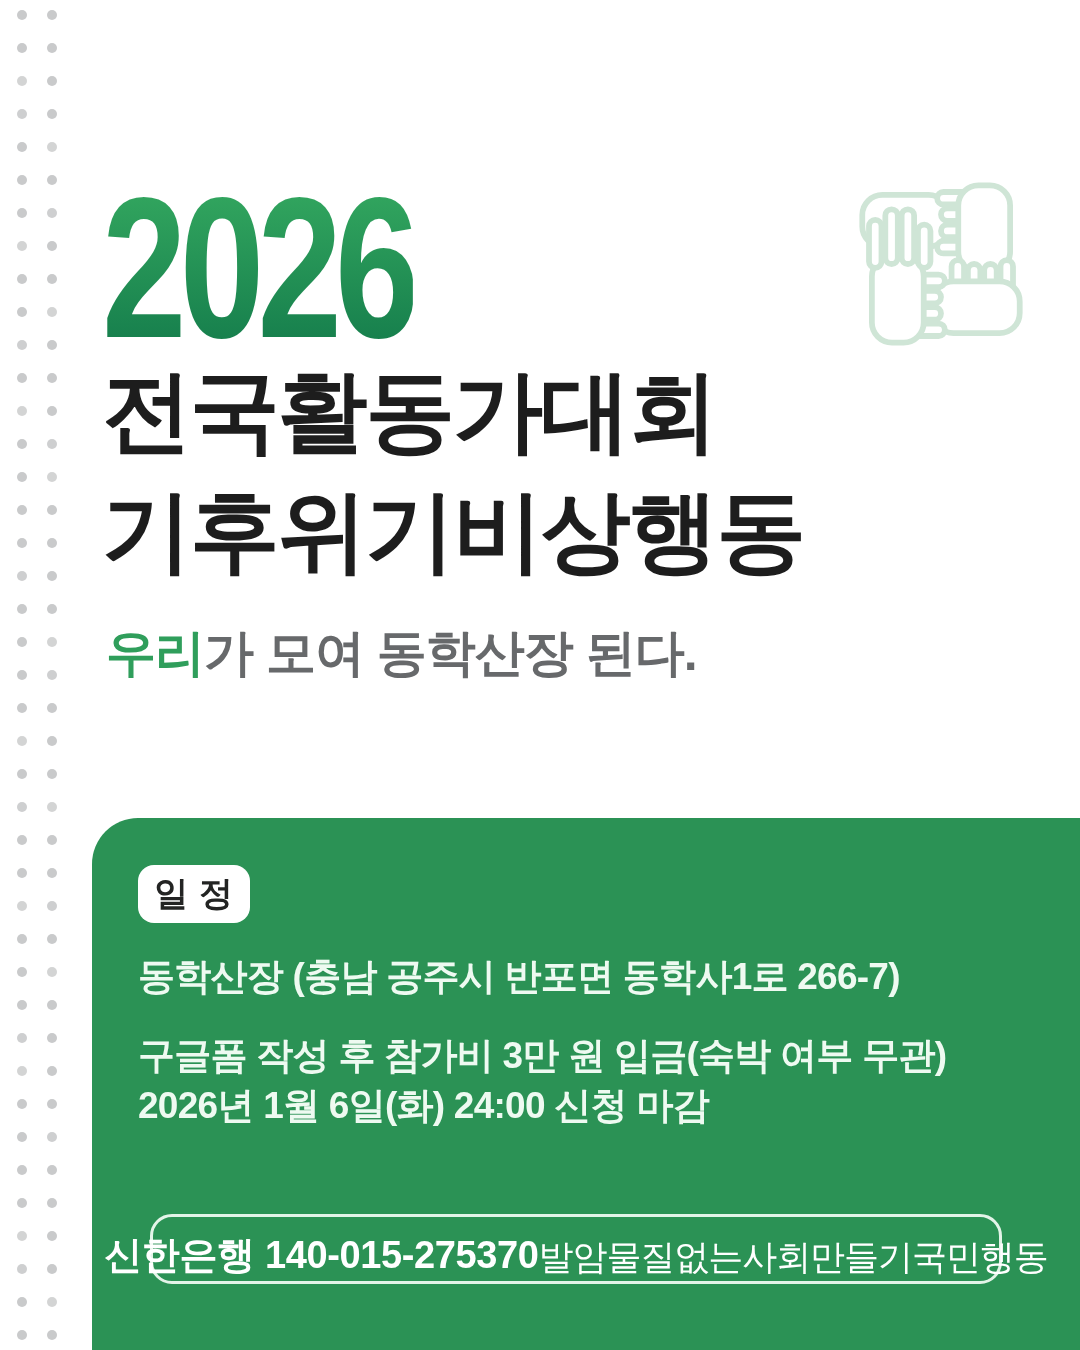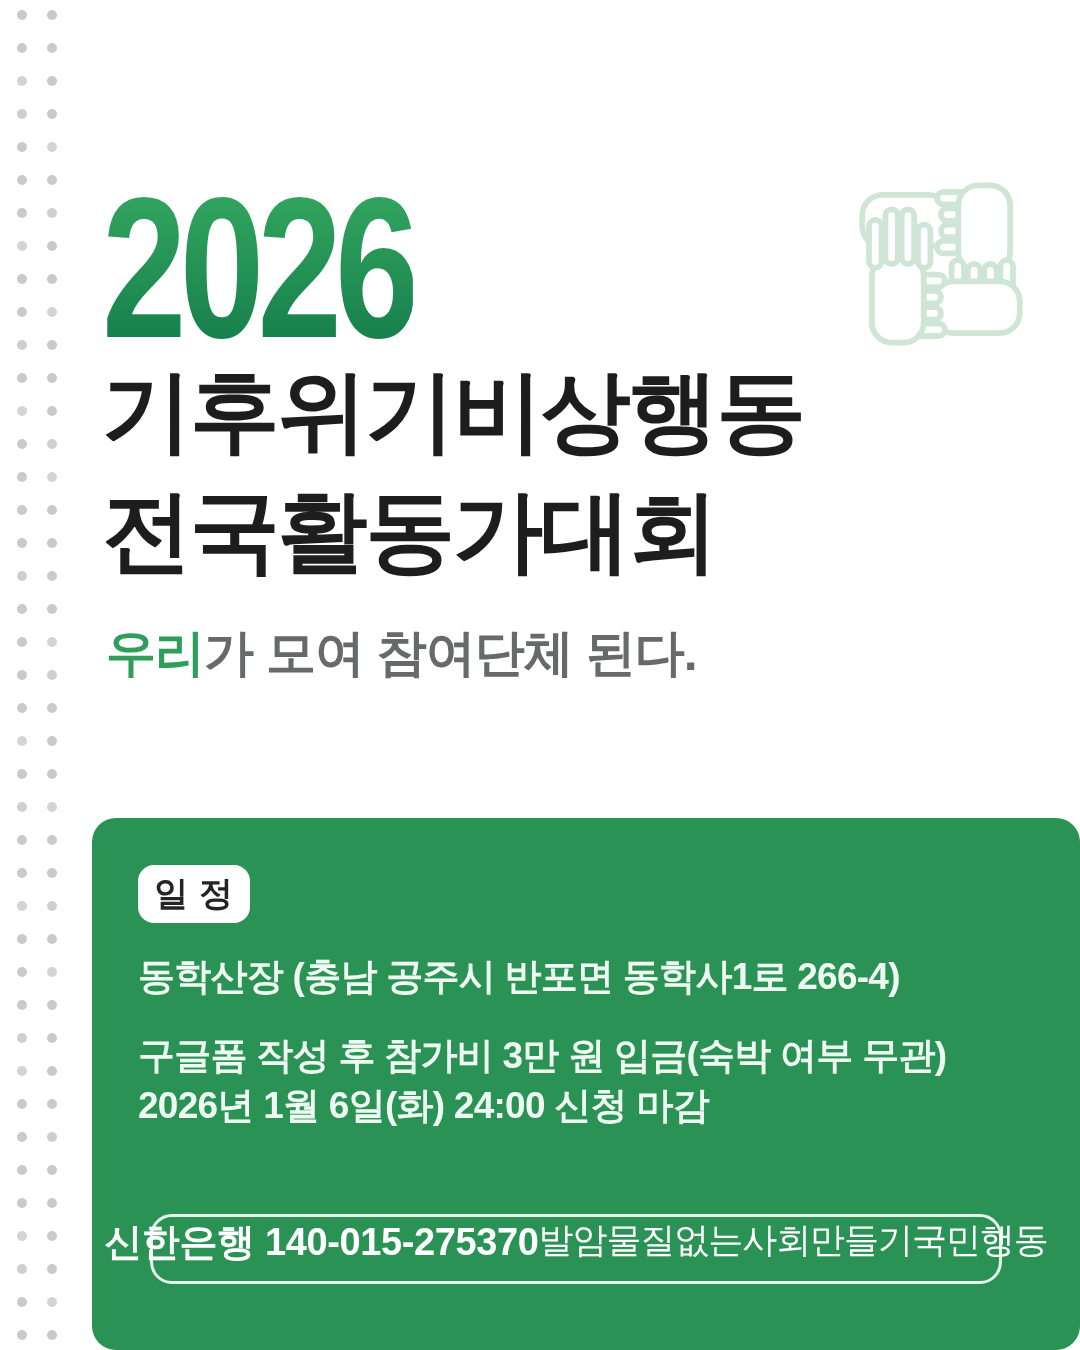--- a/index.html
+++ b/index.html
@@ -89,21 +89,20 @@
     width:192px;height:192px;
   }
 
   
   .panel{
     position:absolute;
     left:92px; top:818px;
     width:988px; height:532px;
     background:var(--panel-green);
     border-top-left-radius:46px;
-    border-radius:24px;
   }
   .rows{
     position:absolute;
     left:46px; top:47px; right:40px;
     display:flex;
     flex-direction:column;
     gap:22px;
   }
   .row{
     display:flex;
@@ -136,21 +135,21 @@
   .row-value .line2:empty{display:none;}
 
   
   .bank-box{
     position:absolute;
     left:58px; top:396px;
     width:852px; height:70px;
     border:3px solid var(--bank-border);
     border-radius:22px;
     display:flex;
-    align-items:flex-start;
+    align-items:flex-end;
     justify-content:center;
     gap:0;
     color:#ffffff;
     white-space:nowrap;
   }
   .bank-account{font-size:38px;font-weight:800;letter-spacing:-0.01em;}
   .bank-org{font-size:35px;font-weight:400;letter-spacing:-0.03em;}
 </style>
 </head>
 <body>
@@ -236,26 +235,26 @@
     <span class="dot"></span>
     <span class="dot"></span>
     <span class="dot"></span>
     <span class="dot"></span>
     <span class="dot"></span>
   </div>
 
 <div class="year">2026</div>
 
 <div class="title">
+  <div>전국활동가대회</div>
   <div>기후위기비상행동</div>
-  <div>전국활동가대회</div>
 </div>
 
 <div class="tagline">
-  <div><span class="accent">우리</span><span>가 모여 참여단체 된다.</span></div>
+  <div><span class="accent">우리</span><span>가 모여 동학산장 된다.</span></div>
 </div>
 
 <svg class="hands" viewBox="0 0 200 200" aria-hidden="true">
   <defs>
     <g id="hand" fill="#ffffff" stroke="#cfe5d6" stroke-width="6" stroke-linejoin="round">
       <rect x="18" y="28" width="90" height="54" rx="21"></rect>
       <rect x="96" y="25" width="50" height="13" rx="6.5"></rect>
       <rect x="100" y="42" width="57" height="13" rx="6.5"></rect>
       <rect x="100" y="59" width="57" height="13" rx="6.5"></rect>
       <rect x="96" y="76" width="45" height="13" rx="6.5"></rect>
@@ -269,21 +268,21 @@
 
 <div class="panel">
   <div class="rows">
 
     <div class="row">
       <div class="row-label">일 정</div>
     </div>
 
     <div class="row">
       <div class="row-value">
-        <div>동학산장 (충남 공주시 반포면 동학사1로 266-4)</div>
+        <div>동학산장 (충남 공주시 반포면 동학사1로 266-7)</div>
 
       </div>
     </div>
 
 
     <div class="row">
       <div class="row-value">
         <div>구글폼 작성 후 참가비 3만 원 입금(숙박 여부 무관)</div>
         <div class="line2">2026년 1월 6일(화) 24:00 신청 마감</div>
       </div>

